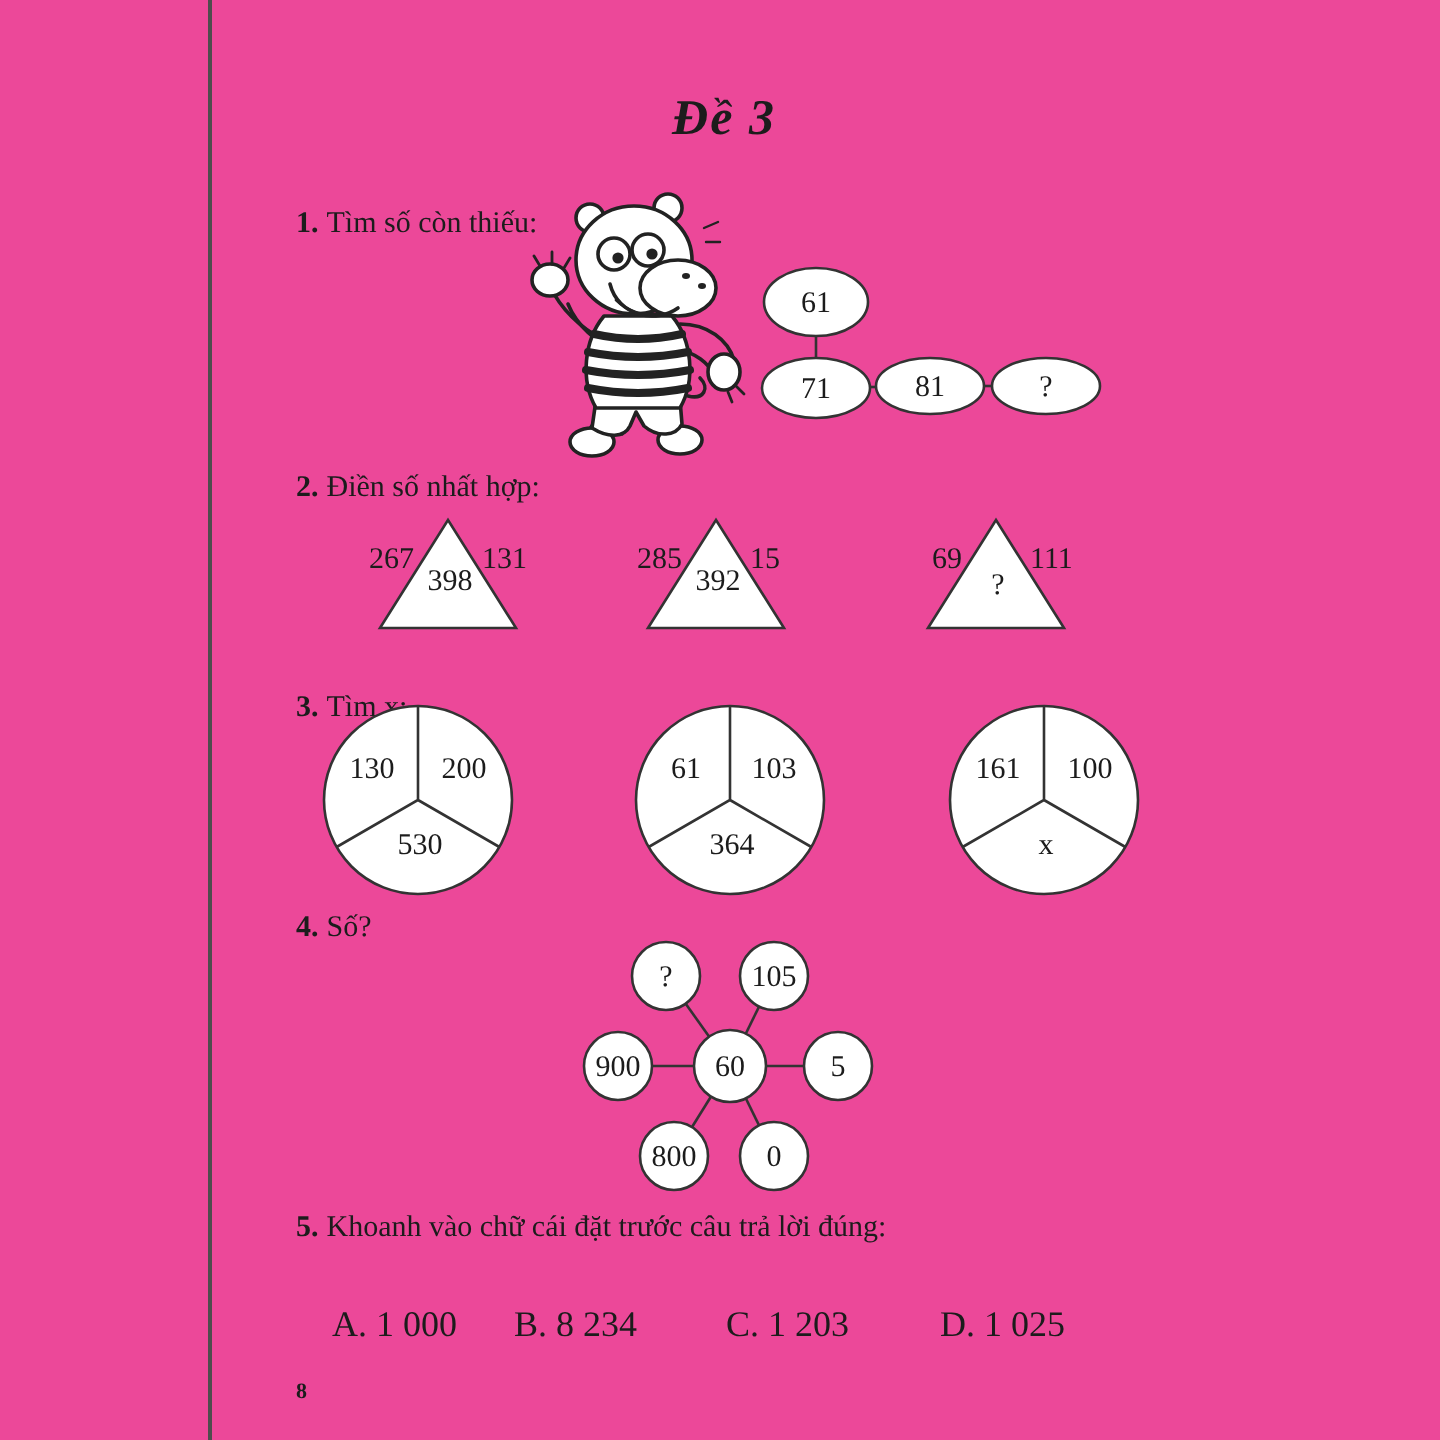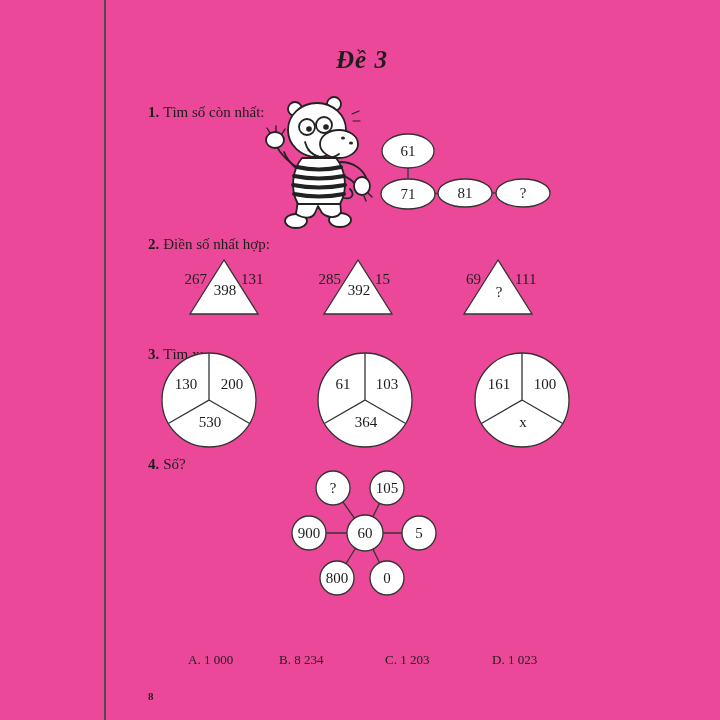--- a/index.html
+++ b/index.html
@@ -32,21 +32,21 @@
     font-size:15px;
     white-space:nowrap;
   }
   .ex-label b{margin-right:4px;}
   .sub-line{
     position:absolute;left:168px;
     font-size:15px;white-space:nowrap;
   }
   .option{
     position:absolute;top:652px;
-    font-size:13px;white-space:nowrap;margin-left:22px;
+    font-size:18px;white-space:nowrap;
   }
   .pagenum{
     position:absolute;left:148px;top:690px;
     font-size:11px;font-weight:bold;
   }
   svg{position:absolute;overflow:visible;}
   svg text{
     font-family:"Liberation Serif", serif;
     font-size:15px;
     fill:var(--ink);
@@ -58,21 +58,21 @@
 </head>
 <body>
 
 <div class="page">
 
   <div class="margin-rule"></div>
 
   <div class="title">Đề 3</div>
 
   <div class="ex-label" style="top:104px">
-    <b>1.</b><span>Tìm số còn nhất:</span>
+    <b>1.</b><span>Tìm số còn thiếu:</span>
   </div>
 
   <svg style="left:256px;top:96px" width="126" height="140" viewBox="0 0 126 140">
     <g stroke="#222" stroke-width="1.8" fill="none" stroke-linecap="round" stroke-linejoin="round">
 
       <path d="M46,74 C34,68 24,58 19,47"></path>
       <path d="M54,80 C42,76 32,66 28,56"></path>
       <ellipse cx="19" cy="44" rx="9" ry="8" fill="#fff"></ellipse>
       <path d="M14,37 l-3,-5 M20,36 l0,-6 M26,38 l3,-5" stroke-width="1.4"></path>
 
@@ -206,33 +206,36 @@
     <circle class="shape" cx="82" cy="75" r="18"></circle>
     <text x="50" y="35" text-anchor="middle">?</text>
     <text x="104" y="35" text-anchor="middle">105</text>
     <text x="26" y="80" text-anchor="middle">900</text>
     <text x="136" y="80" text-anchor="middle">5</text>
     <text x="54" y="125" text-anchor="middle">800</text>
     <text x="104" y="125" text-anchor="middle">0</text>
     <text x="82" y="80" text-anchor="middle">60</text>
   </svg>
 
+  <div class="ex-label" style="top:606px">
+    <b>5.</b><span>Khoanh vào chữ cái đặt trước câu trả lời đúng:</span>
+  </div>
 
   <span class="option" style="left:166px">
     <span>A.</span>
     <span>1 000</span>
   </span>
   <span class="option" style="left:257px">
     <span>B.</span>
     <span>8 234</span>
   </span>
   <span class="option" style="left:363px">
     <span>C.</span>
     <span>1 203</span>
   </span>
   <span class="option" style="left:470px">
     <span>D.</span>
-    <span>1 023</span>
+    <span>1 025</span>
   </span>
 
   <div class="pagenum">8</div>
 
 </div>
 
 </body></html>

